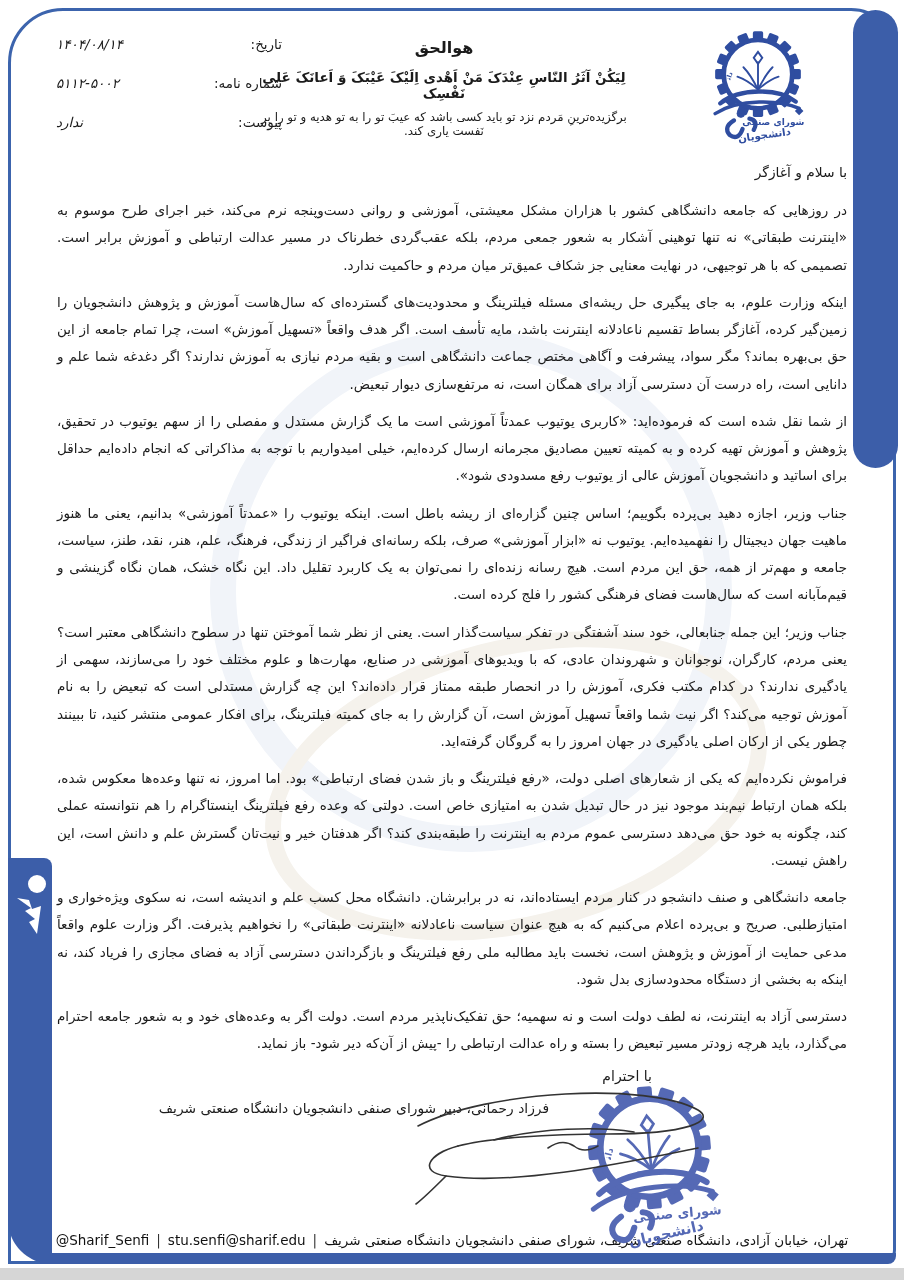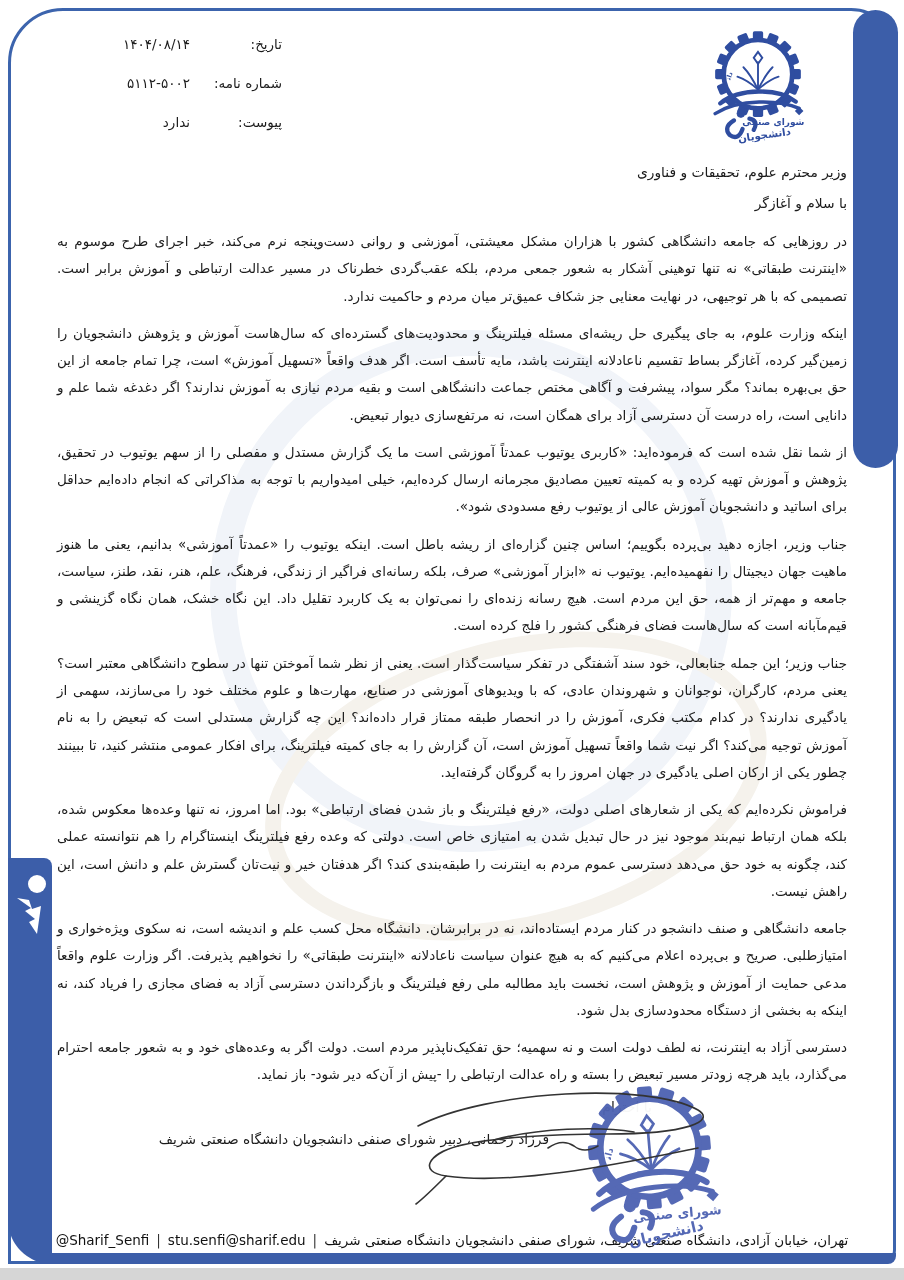--- a/index.html
+++ b/index.html
@@ -36,21 +36,21 @@
   
   .watermark{position:absolute;left:210px;top:330px;width:470px;height:470px;
     border:26px solid #f1f4f9;border-radius:50%;z-index:0;}
   .watermark2{position:absolute;left:260px;top:640px;width:480px;height:260px;
     border:16px solid #f5f2ec;border-radius:50%;transform:rotate(-14deg);z-index:0;}
 
   
   .hdr-meta{position:absolute;top:36px;left:52px;width:230px;z-index:2;font-size:13.5px;}
   .hdr-meta .row{display:grid;grid-template-columns:92px 1fr;margin-bottom:23px;}
   .hdr-meta .lbl{font-weight:normal;text-align:right;}
-  .hdr-meta .val{text-align:right;padding-left:4px;}
+  .hdr-meta .val{text-align:left;padding-left:4px;font-style:italic;}
   .hdr-center{position:absolute;top:38px;right:260px;width:400px;text-align:center;z-index:2;}
   .motto{font-weight:bold;font-size:16px;margin-bottom:12px;}
   .hadith{font-size:13.5px;font-weight:bold;margin-bottom:9px;}
   .hadith-tr{font-size:11.8px;}
   .hdr-logo{position:absolute;top:22px;right:86px;width:120px;height:130px;z-index:2;color:#2f4da0;}
 
   
   .content{position:absolute;top:164px;right:57px;left:57px;z-index:1;}
   .recipient div{font-size:13.8px;margin-bottom:15px;}
   .paras{margin-top:17px;}
@@ -136,28 +136,32 @@
     <div class="row">
       <span class="lbl">شماره نامه:</span>
       <span class="val">۵۱۱۲-۵۰۰۲</span>
     </div>
     <div class="row">
       <span class="lbl">پیوست:</span>
       <span class="val">ندارد</span>
     </div>
   </div>
 
+  <div class="hdr-center">
+    <div class="motto">هوالحق</div>
+    <div class="hadith">لِیَکُنْ آثَرُ النّاسِ عِنْدَکَ مَنْ اَهْدی اِلَیْکَ عَیْبَکَ وَ اَعانَکَ عَلی نَفْسِک</div>
+    <div class="hadith-tr">برگزیده‌ترینِ مَردم نزد تو باید کسی باشد که عیبَ تو را به تو هدیه و تو را بر نَفست یاری کند.</div>
+  </div>
 
   <svg class="hdr-logo" viewBox="0 0 140 150">
     <use href="#union-logo"></use>
   </svg>
 
   <div class="content">
     <div class="recipient">
-      <div>وزیر محترم علوم، تحقیقات و فناوری</div>
       <div>با سلام و آغازگر</div>
     </div>
     <div class="paras">
         <p class="para">در روزهایی که جامعه دانشگاهی کشور با هزاران مشکل معیشتی، آموزشی و روانی دست‌وپنجه نرم می‌کند، خبر اجرای طرح موسوم به «اینترنت طبقاتی» نه تنها توهینی آشکار به شعور جمعی مردم، بلکه عقب‌گردی خطرناک در مسیر عدالت ارتباطی و آموزش برابر است. تصمیمی که با هر توجیهی، در نهایت معنایی جز شکاف عمیق‌تر میان مردم و حاکمیت ندارد.</p>
         <p class="para">اینکه وزارت علوم، به جای پیگیری حل ریشه‌ای مسئله فیلترینگ و محدودیت‌های گسترده‌ای که سال‌هاست آموزش و پژوهش دانشجویان را زمین‌گیر کرده، آغازگر بساط تقسیم ناعادلانه اینترنت باشد، مایه تأسف است. اگر هدف واقعاً «تسهیل آموزش» است، چرا تمام جامعه از این حق بی‌بهره بماند؟ مگر سواد، پیشرفت و آگاهی مختص جماعت دانشگاهی است و بقیه مردم نیازی به آموزش ندارند؟ اگر دغدغه شما علم و دانایی است، راه درست آن دسترسی آزاد برای همگان است، نه مرتفع‌سازی دیوار تبعیض.</p>
         <p class="para">از شما نقل شده است که فرموده‌اید: «کاربری یوتیوب عمدتاً آموزشی است ما یک گزارش مستدل و مفصلی را از سهم یوتیوب در تحقیق، پژوهش و آموزش تهیه کرده و به کمیته تعیین مصادیق مجرمانه ارسال کرده‌ایم، خیلی امیدواریم با توجه به مذاکراتی که انجام داده‌ایم حداقل برای اساتید و دانشجویان آموزش عالی از یوتیوب رفع مسدودی شود».</p>
         <p class="para">جناب وزیر، اجازه دهید بی‌پرده بگوییم؛ اساس چنین گزاره‌ای از ریشه باطل است. اینکه یوتیوب را «عمدتاً آموزشی» بدانیم، یعنی ما هنوز ماهیت جهان دیجیتال را نفهمیده‌ایم. یوتیوب نه «ابزار آموزشی» صرف، بلکه رسانه‌ای فراگیر از زندگی، فرهنگ، علم، هنر، نقد، طنز، سیاست، جامعه و مهم‌تر از همه، حق این مردم است. هیچ رسانه زنده‌ای را نمی‌توان به یک کاربرد تقلیل داد. این نگاه خشک، همان نگاه گزینشی و قیم‌مآبانه است که سال‌هاست فضای فرهنگی کشور را فلج کرده است.</p>
         <p class="para">جناب وزیر؛ این جمله جنابعالی، خود سند آشفتگی در تفکر سیاست‌گذار است. یعنی از نظر شما آموختن تنها در سطوح دانشگاهی معتبر است؟ یعنی مردم، کارگران، نوجوانان و شهروندان عادی، که با ویدیوهای آموزشی در صنایع، مهارت‌ها و علوم مختلف خود را می‌سازند، سهمی از یادگیری ندارند؟ در کدام مکتب فکری، آموزش را در انحصار طبقه ممتاز قرار داده‌اند؟ این چه گزارش مستدلی است که تبعیض را به نام آموزش توجیه می‌کند؟ اگر نیت شما واقعاً تسهیل آموزش است، آن گزارش را به جای کمیته فیلترینگ، برای افکار عمومی منتشر کنید، تا ببینند چطور یکی از ارکان اصلی یادگیری در جهان امروز را به گروگان گرفته‌اید.</p>
         <p class="para">فراموش نکرده‌ایم که یکی از شعارهای اصلی دولت، «رفع فیلترینگ و باز شدن فضای ارتباطی» بود. اما امروز، نه تنها وعده‌ها معکوس شده، بلکه همان ارتباط نیم‌بند موجود نیز در حال تبدیل شدن به امتیازی خاص است. دولتی که وعده رفع فیلترینگ اینستاگرام را هم نتوانسته عملی کند، چگونه به خود حق می‌دهد دسترسی عموم مردم به اینترنت را طبقه‌بندی کند؟ اگر هدفتان خیر و نیت‌تان گسترش علم و دانش است، این راهش نیست.</p>
         <p class="para">جامعه دانشگاهی و صنف دانشجو در کنار مردم ایستاده‌اند، نه در برابرشان. دانشگاه محل کسب علم و اندیشه است، نه سکوی ویژه‌خواری و امتیازطلبی. صریح و بی‌پرده اعلام می‌کنیم که به هیچ عنوان سیاست ناعادلانه «اینترنت طبقاتی» را نخواهیم پذیرفت. اگر وزارت علوم واقعاً مدعی حمایت از آموزش و پژوهش است، نخست باید مطالبه ملی رفع فیلترینگ و بازگرداندن دسترسی آزاد به فضای مجازی را فریاد کند، نه اینکه به بخشی از دستگاه محدودسازی بدل شود.</p>

